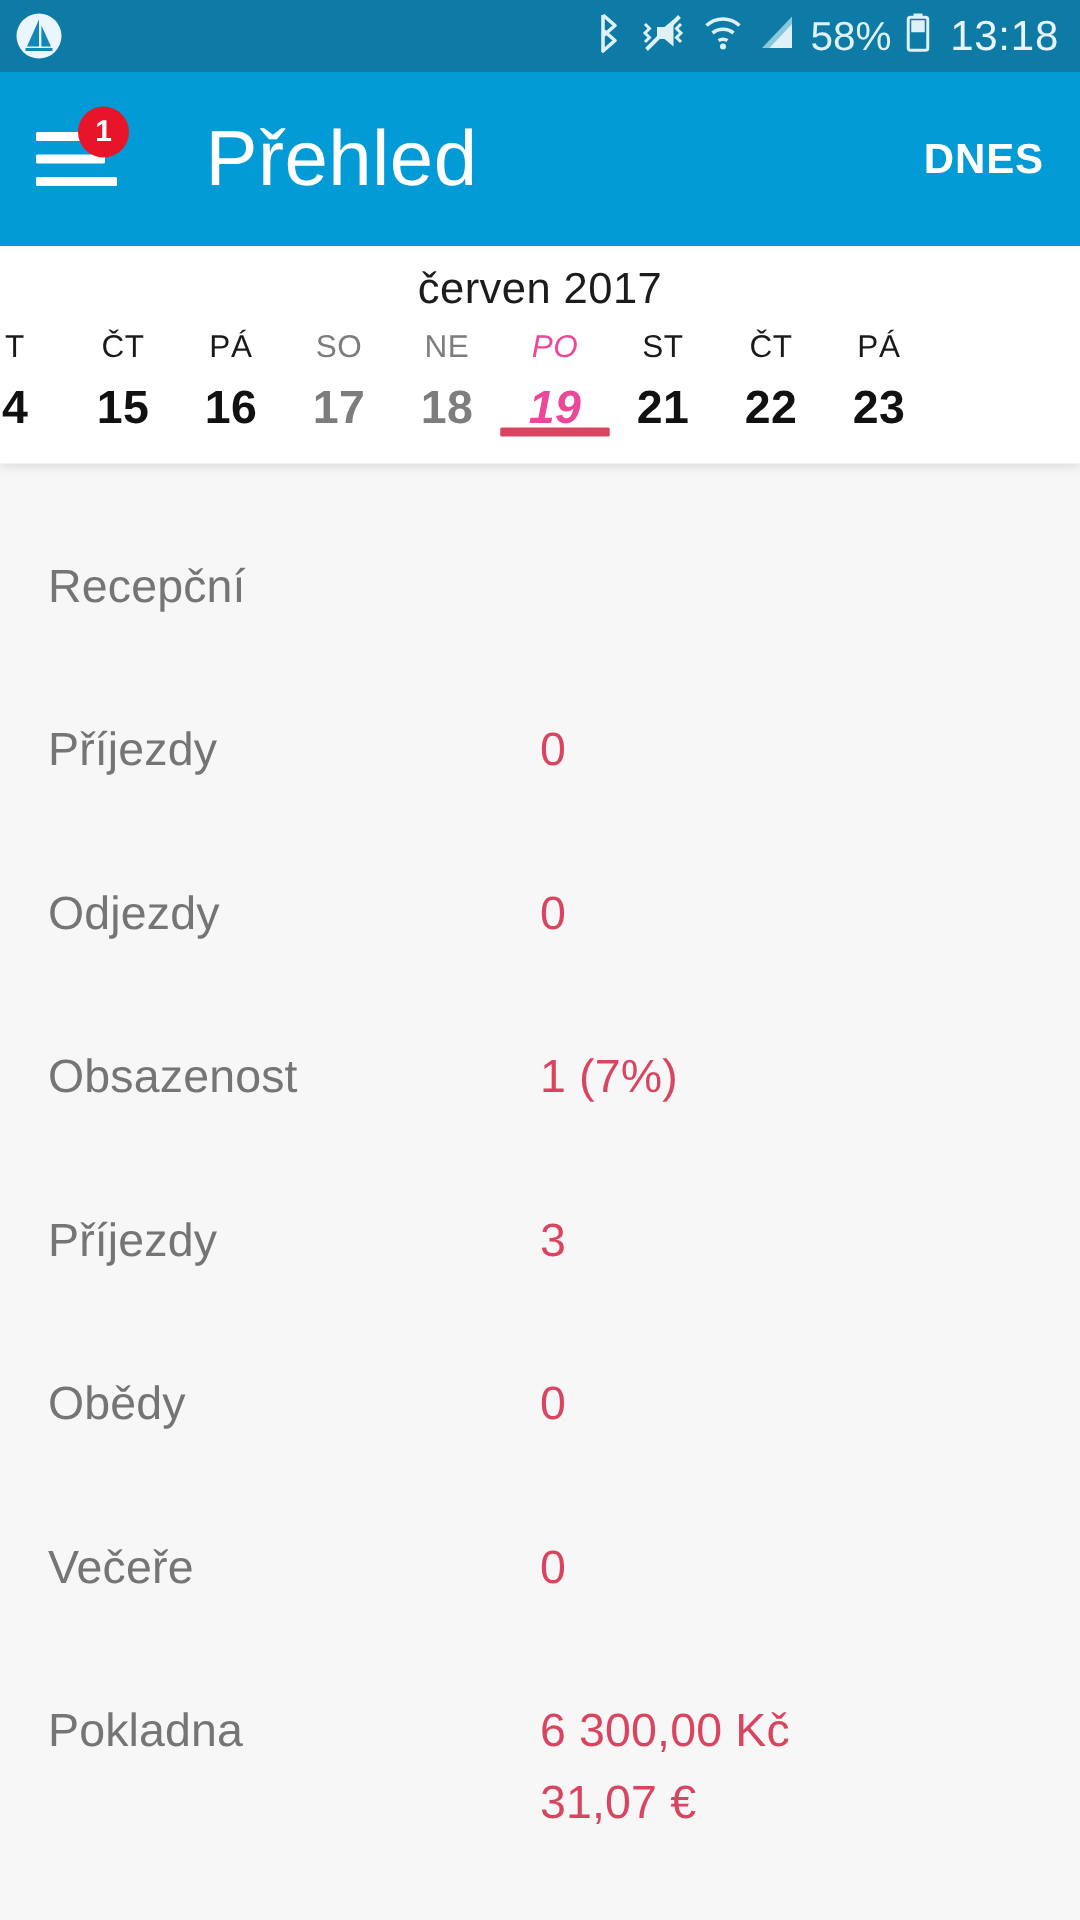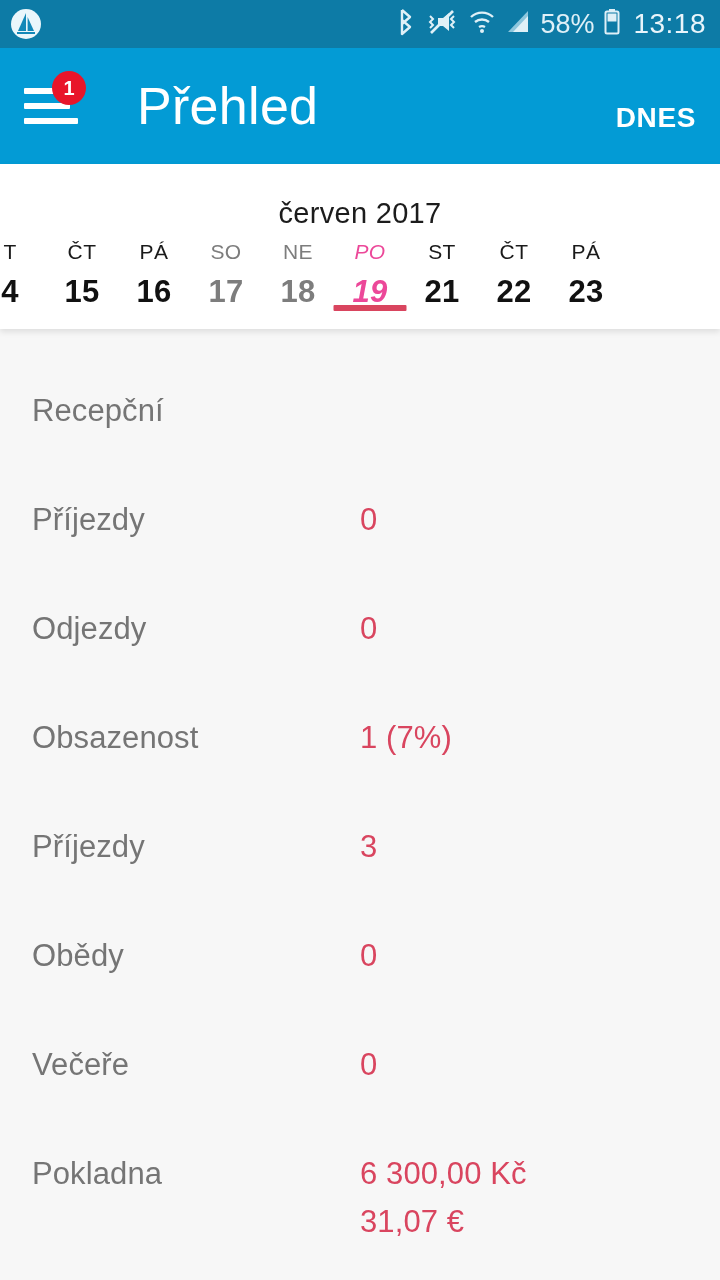--- a/index.html
+++ b/index.html
@@ -53,33 +53,33 @@
     display:flex; align-items:center; justify-content:center;
     line-height:1;
   }
   .appbar-title {
     color:#ffffff; font-size:52px; font-weight:400;
     margin-left:53px; letter-spacing:0.3px; line-height:1;
   }
   .appbar-action {
     position:absolute; right:24px; top:50%; transform:translateY(-50%);
     color:#ffffff; font-size:28px; font-weight:700; letter-spacing:0.6px;
-    cursor:pointer; line-height:1;margin-top:12px;
+    cursor:pointer; line-height:1;
   }
 
   
   .datestrip {
     background:#ffffff; padding-top:12px;
     box-shadow:0 3px 6px rgba(0,0,0,0.10);
     position:relative; z-index:3;
   }
   .month-label {
     text-align:center; color:#1c1c1c;
     font-size:29px; font-weight:400; letter-spacing:0.3px;
-    padding-bottom:10px; line-height:1.2;margin-top:20px;
+    padding-bottom:10px; line-height:1.2;
   }
   .days-row {
     display:flex; align-items:flex-start;
     position:relative; height:88px;
     margin-left:-26px;
   }
   .day-cell {
     width:72px; flex:0 0 72px;
     display:flex; flex-direction:column; align-items:center;
     position:relative; cursor:pointer;

